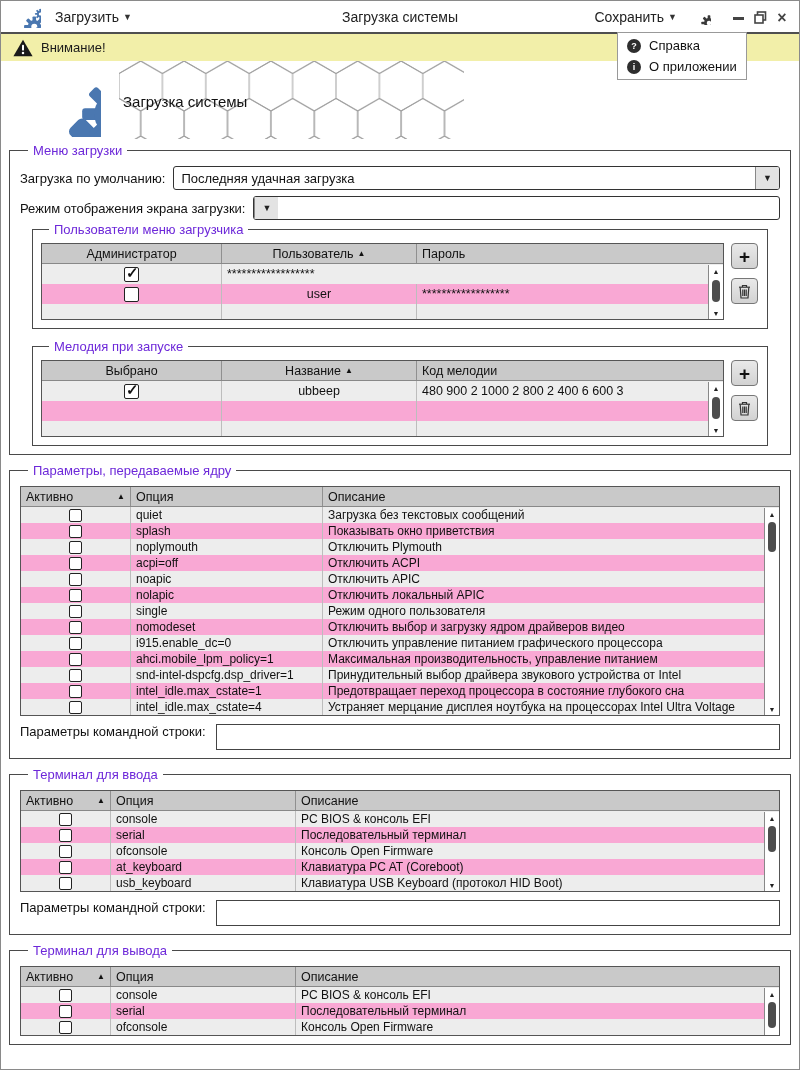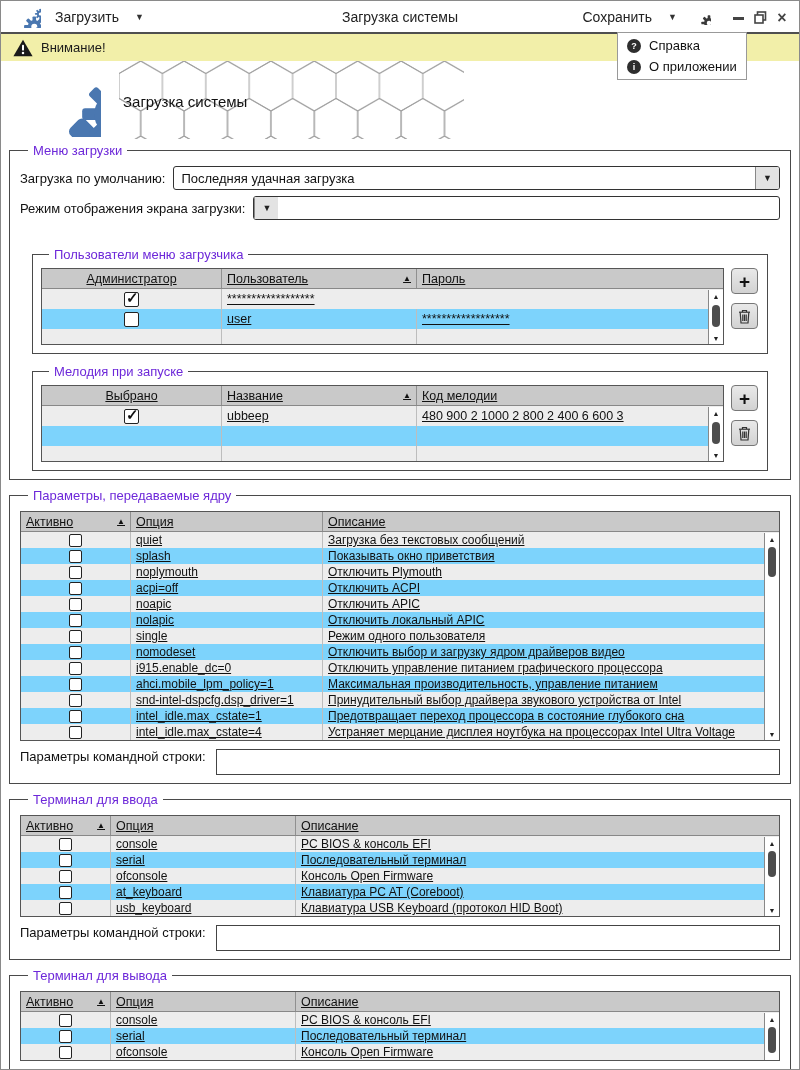--- a/index.html
+++ b/index.html
@@ -6,21 +6,21 @@
     --accent-blue:#4a77b0;
     --warning-bg:#f2efa9;
     --header-gray:#c9c9c9;
   }
   *{box-sizing:border-box;margin:0;padding:0;font-family:"Liberation Sans",sans-serif;}
   html,body{background:#e8e8e8;}
   .window{position:relative;width:800px;height:1070px;background:#fff;border:1px solid #8a8a8a;overflow:hidden;}
 
   
   .titlebar{height:33px;display:flex;align-items:center;padding:0 10px;border-bottom:2px solid #4f4f4f;background:#fff;position:relative;}
-  .tb-btn{display:flex;align-items:center;gap:16px;font-size:14px;color:#222;background:none;border:none;cursor:pointer;}
+  .tb-btn{display:flex;align-items:center;gap:4px;font-size:14px;color:#222;background:none;border:none;cursor:pointer;}
   .caret{font-size:9px;color:#333;}
   .tb-title{position:absolute;left:0;right:0;text-align:center;font-size:14px;color:#222;pointer-events:none;}
   .tb-right{margin-left:auto;display:flex;align-items:center;gap:14px;z-index:2;}
   .win-controls{display:flex;align-items:flex-start;gap:8px;margin-left:6px;align-self:flex-start;padding-top:6px;}
   .wc{width:14px;height:14px;display:flex;align-items:center;justify-content:center;border:none;background:none;cursor:pointer;color:#444;}
   .wc-min span{display:block;width:11px;height:3px;background:#444;margin-top:2px;}
   .wc-close{font-size:16px;font-weight:bold;line-height:1;}
 
   
   .warnbar{height:27px;background:var(--warning-bg);display:flex;align-items:center;gap:8px;padding:0 12px;}
@@ -56,35 +56,35 @@
   .spin-val{flex:1;display:flex;align-items:center;justify-content:flex-end;padding-right:5px;font-size:13px;background:#fff;}
   .spin-btn{width:19px;background:#e3e3e3;border-left:1px solid #888;display:flex;flex-direction:column;align-items:center;justify-content:center;font-size:7px;line-height:1.15;color:#222;cursor:pointer;}
 
   
   .combo{flex:1;display:flex;height:24px;border:1px solid #333;border-radius:3px;overflow:hidden;background:#fff;cursor:pointer;}
   .combo-val{flex:1;display:flex;align-items:center;padding:0 7px;font-size:13px;color:#111;}
   .combo-btn{width:24px;background:#e3e3e3;border-left:1px solid #888;display:flex;align-items:center;justify-content:center;font-size:9px;color:#222;}
 
   
   .table-zone{display:flex;align-items:flex-start;gap:7px;}
-  .table{position:relative;flex:1;border:1px solid #555;background:#7dd3fc;font-size:12.5px;color:#111;text-decoration:underline;}
+  .table{position:relative;flex:1;border:1px solid #555;background:#f9a8d4;font-size:12.5px;color:#111;}
   .thead{display:flex;height:20px;background:var(--header-gray);border-bottom:1px solid #888;}
   .th{display:flex;align-items:center;justify-content:space-between;padding:0 5px;border-right:1px solid #909090;overflow:hidden;white-space:nowrap;}
   .th:last-child{border-right:none;}
   .th .sort{font-size:8px;margin-left:4px;color:#111;}
   .tbody>div.tr{display:flex;height:20px;}
   .compact .tbody>div.tr{height:16px;font-size:12px;}
   .tbody>div:nth-of-type(odd){background:#ededed;}
   .td{display:flex;align-items:center;padding:0 5px;border-right:1px solid #bdbdbd;overflow:hidden;white-space:nowrap;}
   .td:last-child{border-right:none;padding-right:17px;}
   .td.center{justify-content:center;}
 
   
   .t-users .c1,.t-melody .c1{width:180px;flex:0 0 180px;}
-  .t-users .c2,.t-melody .c2{width:195px;flex:0 0 195px;}
+  .t-users .c2,.t-melody .c2{width:195px;flex:0 0 195px;justify-content:center;}
   .t-users .c3,.t-melody .c3{flex:1;}
   .t-kernel .c1{width:110px;flex:0 0 110px;}
   .t-kernel .c2{width:192px;flex:0 0 192px;}
   .t-kernel .c3{flex:1;}
   .t-term .c1{width:90px;flex:0 0 90px;}
   .t-term .c2{width:185px;flex:0 0 185px;}
   .t-term .c3{flex:1;}
 
   
   .vscroll{position:absolute;top:21px;right:0;bottom:0;width:15px;border-left:1px solid #888;background:#fff;display:flex;flex-direction:column;}
@@ -215,21 +215,21 @@
 
 
     <div class="form-row">
       <span>Загрузка по умолчанию:</span>
       <span class="combo">
         <span class="combo-val">Последняя удачная загрузка</span>
         <span class="combo-btn">▼</span>
       </span>
     </div>
 
-    <div class="form-row" style="margin-bottom:27px;">
+    <div class="form-row" style="margin-bottom:2px;">
       <span>Режим отображения экрана загрузки:</span>
       <span class="combo">
         <span class="combo-btn">▼</span>
       </span>
     </div>
 
     <fieldset class="subgroup">
       <legend>Пользователи меню загрузчика</legend>
       <div class="table-zone">
         <div class="table t-users">

